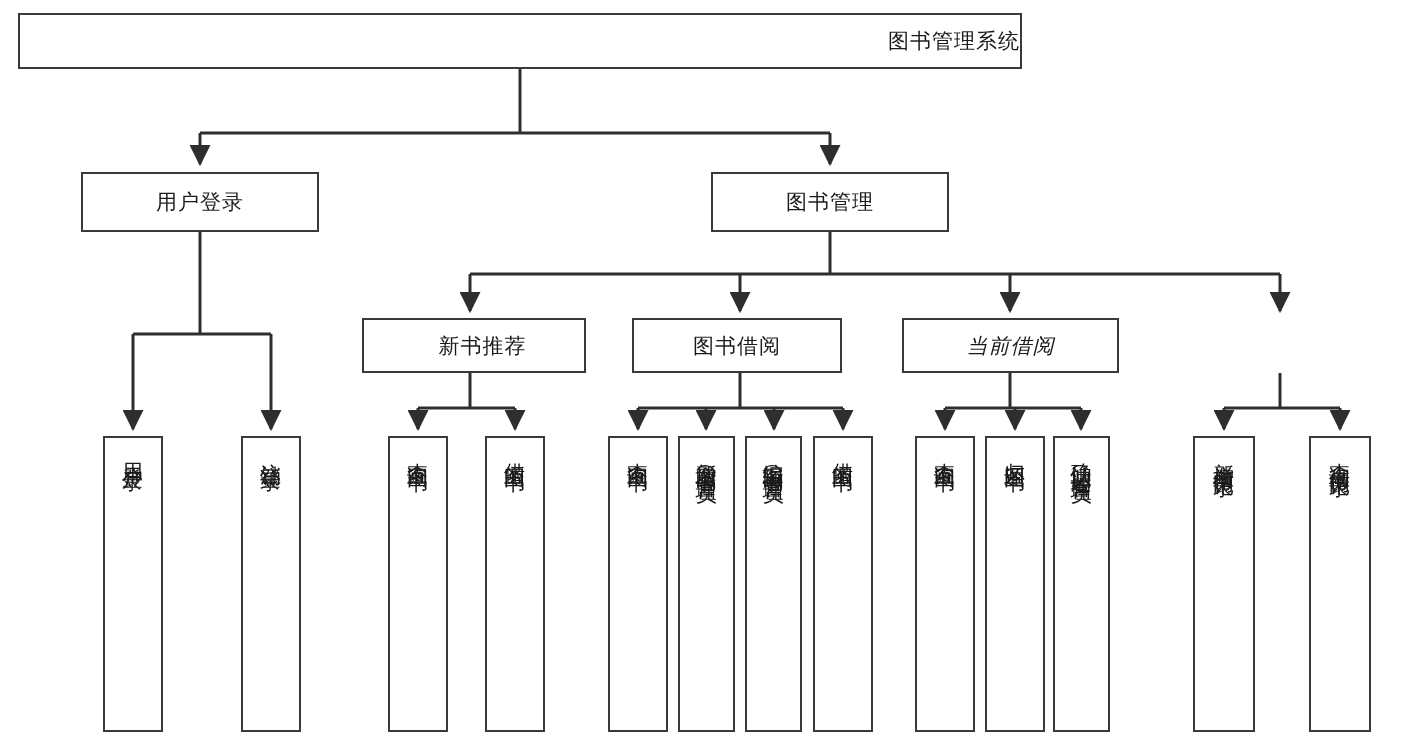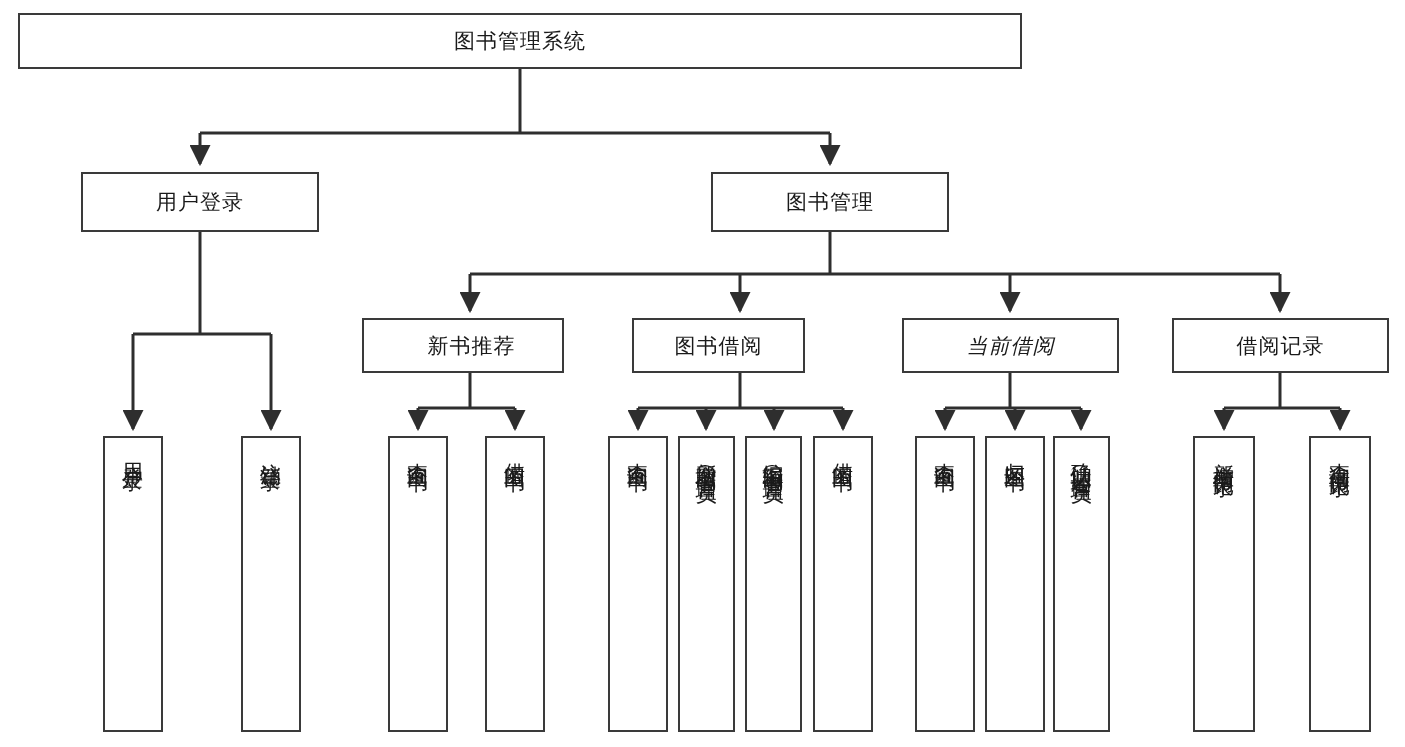--- a/index.html
+++ b/index.html
@@ -111,42 +111,39 @@
       <path d="M 1015 408 L 1015 429" marker-end="url(#arrow)"></path>
       <path d="M 1081 408 L 1081 429" marker-end="url(#arrow)"></path>
 
       <path d="M 1280 373 L 1280 408"></path>
       <path d="M 1224 408 L 1340 408"></path>
       <path d="M 1224 408 L 1224 429" marker-end="url(#arrow)"></path>
       <path d="M 1340 408 L 1340 429" marker-end="url(#arrow)"></path>
     </g>
   </svg>
 
-  <div class="node horiz" style="left:18px; top:13px; width:1004px; height:56px;">
+  <div class="node horiz" style="left:18px; top:13px; width:1004px; height:56px;justify-content:flex-end;">
     <span>图书管理系统</span>
   </div>
 
   <div class="node horiz" style="left:81px; top:172px; width:238px; height:60px;">
     <span>用户登录</span>
   </div>
   <div class="node horiz" style="left:711px; top:172px; width:238px; height:60px;">
     <span>图书管理</span>
   </div>
 
-  <div class="node horiz" style="left:362px; top:318px; width:202px; height:55px;padding-left:17px;">
+  <div class="node horiz" style="left:362px; top:318px; width:224px; height:55px;padding-left:17px;">
     <span>新书推荐</span>
   </div>
-  <div class="node horiz" style="left:632px; top:318px; width:173px; height:55px;">
+  <div class="node horiz" style="left:632px; top:318px; width:210px; height:55px;">
     <span>图书借阅</span>
   </div>
   <div class="node horiz" style="left:902px; top:318px; width:217px; height:55px;font-style:italic;">
     <span>当前借阅</span>
-  </div>
-  <div class="node horiz" style="left:1172px; top:318px; width:217px; height:55px;">
-    <span>借阅记录</span>
   </div>
 
   <div class="node vert" style="left:103px; top:436px; width:60px; height:296px;">
     <span class="vlabel">用户登录</span>
   </div>
   <div class="node vert" style="left:241px; top:436px; width:60px; height:296px;">
     <span class="vlabel">注销登录</span>
   </div>
   <div class="node vert" style="left:388px; top:436px; width:60px; height:296px;">
     <span class="vlabel">查询图书</span>

